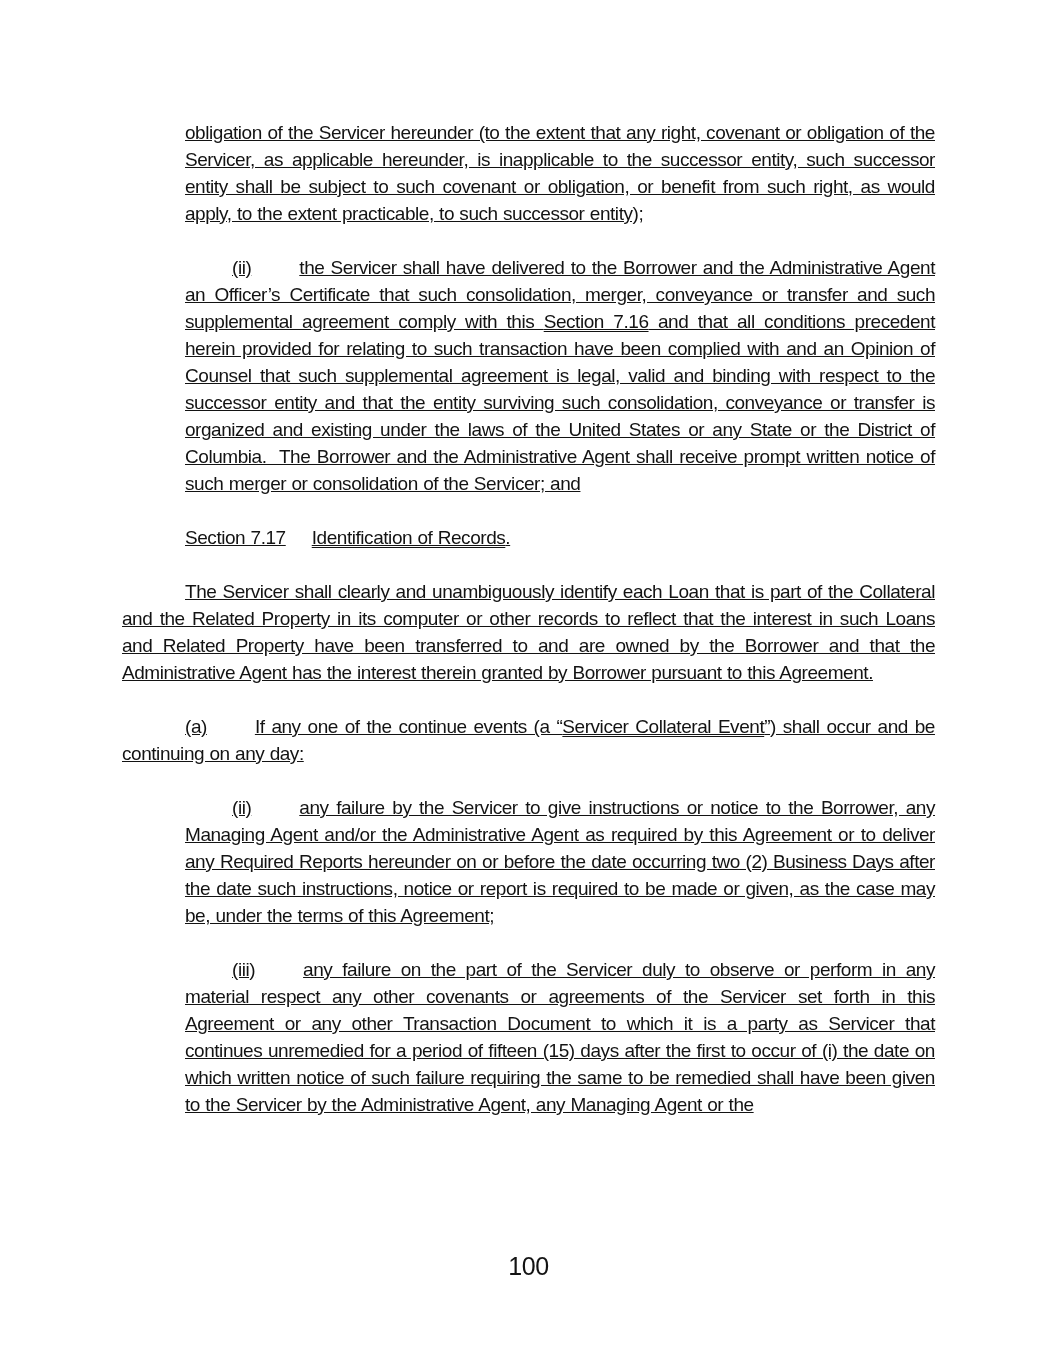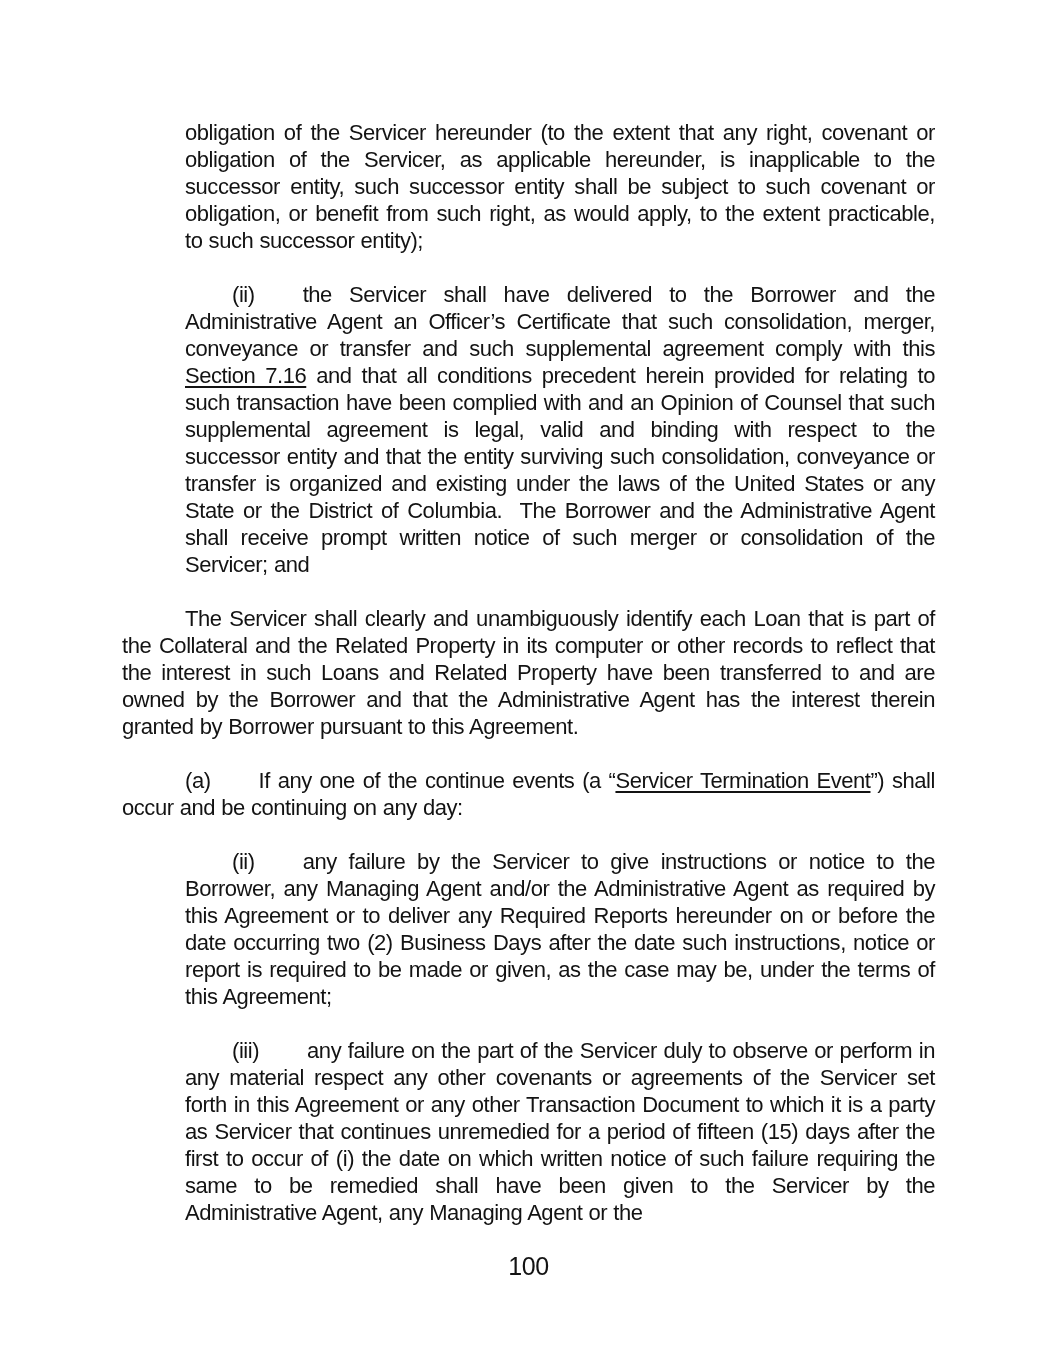--- a/index.html
+++ b/index.html
@@ -13,25 +13,26 @@
   }
   .page {
     position: absolute; left: 0; top: 0;
     width: 1055px; height: 1365px;
     background: #ffffff;
   }
   .content {
     position: absolute;
     left: 122px; top: 119px;
     width: 813px;
-    font-size: 22px;
+    font-size: 19px;
     line-height: 27px;
     letter-spacing: -0.45px;
     word-spacing: 0.5px;
     text-align: justify;
+    text-decoration: underline;
   }
   .content p { margin: 0 0 27px 0; }
   
   p.block { margin-left: 63px; }
   
   p.fl { text-indent: 47px; }
   
   p.body-fl { text-indent: 63px; }
   
   p.heading { margin-left: 63px; text-align: left; }
@@ -46,19 +47,20 @@
     letter-spacing: -0.45px;
   }
 </style>
 </head>
 <body>
 
 <div class="page">
   <div class="content">
     <p class="block"><span>obligation of the Servicer hereunder (to the extent that any right, covenant or obligation of the Servicer, as applicable hereunder, is inapplicable to the successor entity, such successor entity shall be subject to such covenant or obligation, or benefit from such right, as would apply, to the extent practicable, to such successor entity);</span></p>
     <p class="block fl"><span>(ii)</span><span class="tab"></span><span>the Servicer shall have delivered to the Borrower and the Administrative Agent an Officer’s Certificate that such consolidation, merger, conveyance or transfer and such supplemental agreement comply with this </span><span class="u">Section 7.16</span><span> and that all conditions precedent herein provided for relating to such transaction have been complied with and an Opinion of Counsel that such supplemental agreement is legal, valid and binding with respect to the successor entity and that the entity surviving such consolidation, conveyance or transfer is organized and existing under the laws of the United States or any State or the District of Columbia.&nbsp; The Borrower and the Administrative Agent shall receive prompt written notice of such merger or consolidation of the Servicer; and</span></p>
+    <p class="heading"><span>Section 7.17</span><span class="tab small"></span><span class="u">Identification of Records</span><span>.</span></p>
     <p class="body-fl"><span>The Servicer shall clearly and unambiguously identify each Loan that is part of the Collateral and the Related Property in its computer or other records to reflect that the interest in such Loans and Related Property have been transferred to and are owned by the Borrower and that the Administrative Agent has the interest therein granted by Borrower pursuant to this Agreement.</span></p>
-    <p class="body-fl"><span>(a)</span><span class="tab"></span><span>If any one of the continue events (a “</span><span class="u">Servicer Termination Event</span><span>”) shall occur and be continuing on any day:</span></p>
+    <p class="body-fl"><span>(a)</span><span class="tab"></span><span>If any one of the continue events (a “</span><span class="u">Servicer Collateral Event</span><span>”) shall occur and be continuing on any day:</span></p>
     <p class="block fl"><span>(ii)</span><span class="tab"></span><span>any failure by the Servicer to give instructions or notice to the Borrower, any Managing Agent and/or the Administrative Agent as required by this Agreement or to deliver any Required Reports hereunder on or before the date occurring two (2) Business Days after the date such instructions, notice or report is required to be made or given, as the case may be, under the terms of this Agreement;</span></p>
     <p class="block fl"><span>(iii)</span><span class="tab"></span><span>any failure on the part of the Servicer duly to observe or perform in any material respect any other covenants or agreements of the Servicer set forth in this Agreement or any other Transaction Document to which it is a party as Servicer that continues unremedied for a period of fifteen (15) days after the first to occur of (i) the date on which written notice of such failure requiring the same to be remedied shall have been given to the Servicer by the Administrative Agent, any Managing Agent or the</span></p>
   </div>
   <div class="page-number">100</div>
 </div>
 
 </body></html>

